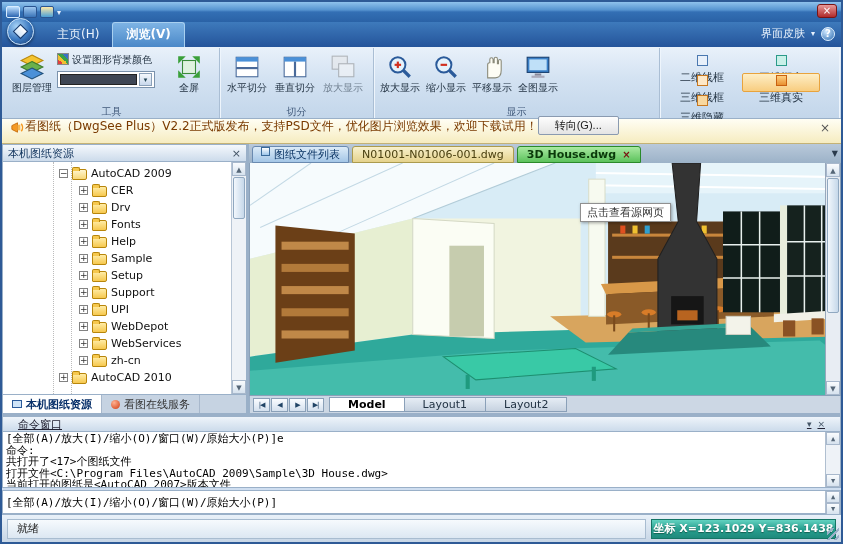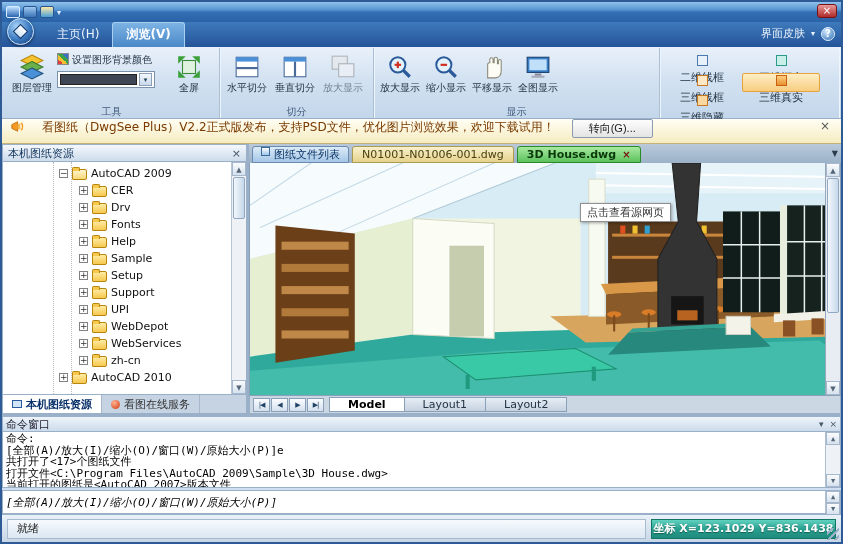--- a/index.html
+++ b/index.html
@@ -45,21 +45,21 @@
   .modebtn { display:flex; align-items:center; gap:4px; font-size:11px; color:#1e2e3e; padding:1px 3px; border:1px solid transparent; border-radius:2px; white-space:nowrap;flex-direction:column; }
   .modebtn.active { background:linear-gradient(#fdeec6,#f8cd80); border-color:#e8a33d; }
   .mcube { width:11px; height:11px; border:1px solid #b8701a; flex:0 0 11px; }
   .c0 { border-color:#4a78b0; background:#e8f0fa; }
   .c1 { border-color:#c87820; background:#fde8c8; }
   .c2 { border-color:#c87820; background:#f8d8a0; }
   .c3 { border-color:#2a9a8a; background:#c8f0e8; }
   .c4 { border-color:#c86010; background:linear-gradient(#ffd080,#e89030); }
 
   
-  .notify { height:25px; flex:0 0 25px; background:linear-gradient(#fffef4,#f6ecc0); border-bottom:1px solid #c4b276; display:flex; align-items:flex-start; padding:0 8px; gap:17px; color:#7a3a00; font-size:12px; }
+  .notify { height:25px; flex:0 0 25px; background:linear-gradient(#fffef4,#f6ecc0); border-bottom:1px solid #c4b276; display:flex; align-items:flex-end; padding:8px 8px; gap:0; color:#7a3a00; font-size:12px; }
   .notify-btn { background:linear-gradient(#fdfdfd,#e4e4e4); border:1px solid #8a9ab0; border-radius:2px; padding:1px 16px; color:#222; font-size:11px; }
   .notify-x { margin-left:auto; color:#555; font-size:12px; width:16px; text-align:center; }
 
   
   .main { flex:1; min-height:0; display:flex; background:#cfdef0; }
   .leftpanel { width:247px; flex:0 0 247px; display:flex; flex-direction:column; border-right:2px solid #9ab0c8; }
   .panel-head { height:18px; flex:0 0 18px; background:linear-gradient(#f4f8fc,#ccdbeb); border:1px solid #9ab0c8; display:flex; align-items:center; padding:0 5px; font-size:11px; color:#10335c; }
   .panel-head .x { margin-left:auto; color:#456; font-size:11px; }
   .tree { flex:1; background:#fff; border:1px solid #9ab0c8; border-top:none; overflow:hidden; position:relative; padding-top:3px; }
   .tguide { position:absolute; top:0; bottom:0; border-left:1px dotted #bcbcbc; }
@@ -95,28 +95,28 @@
   .vscroll .arr { height:14px; text-align:center; line-height:14px; background:linear-gradient(#fafcfe,#d6e2ee); border:1px solid #a8b8cc; }
   .vscroll .arr.dn { position:absolute; bottom:0; left:0; right:0; }
   .vthumb { position:absolute; top:15px; left:1px; right:1px; height:58%; background:linear-gradient(90deg,#f2f7fc,#c6d8ea); border:1px solid #90a8c0; border-radius:2px; }
   .layoutbar { height:18px; flex:0 0 18px; background:#ccd7e4; border:1px solid #9ab0c8; border-top:none; display:flex; align-items:center; padding-left:3px; gap:1px; font-size:11px; }
   .navbtn { width:17px; height:14px; background:linear-gradient(#fafcff,#d4e0ee); border:1px solid #8aa0b8; font-size:7px; display:flex; align-items:center; justify-content:center; color:#246; letter-spacing:-1px; }
   .ltab { padding:0 18px; height:15px; line-height:14px; background:linear-gradient(#e6edf5,#c6d2e0); border:1px solid #8aa0b8; margin-left:-1px; color:#234; }
   .ltab.active { background:#fff; font-weight:bold; color:#000; }
 
   
   .cmdwin { height:100px; flex:0 0 100px; display:flex; flex-direction:column; border-top:2px solid #9ab0c8; background:#cfdef0; }
-  .cmd-head { height:16px; flex:0 0 16px; background:linear-gradient(#eef4fa,#ccdbeb); border:1px solid #9ab0c8; display:flex; align-items:center; padding:0 3px; font-size:11px; color:#223; }
+  .cmd-head { height:16px; flex:0 0 16px; background:linear-gradient(#eef4fa,#ccdbeb); border:1px solid #9ab0c8; display:flex; align-items:center; padding:0 15px; font-size:11px; color:#223;text-decoration:underline; }
   .cmd-head .icons { margin-left:auto; display:flex; gap:6px; font-size:9px; color:#456; }
   .cmd-body { flex:1; min-height:0; background:#fff; border:1px solid #9ab0c8; border-top:none; font-family:"DejaVu Sans Mono","Liberation Mono",monospace; font-size:11px; line-height:11.5px; color:#000; padding:1px 18px 1px 3px; position:relative; overflow:hidden; }
   .cmdline { white-space:nowrap; }
   .cmd-scroll { position:absolute; right:0; top:0; bottom:0; width:15px; background:#eef2f7; border-left:1px solid #b0bfd0; font-size:7px; color:#567; }
   .cmd-scroll .arr { height:13px; text-align:center; line-height:13px; background:linear-gradient(#fafcfe,#d6e2ee); border:1px solid #a8b8cc; }
   .cmd-scroll .arr.dn { position:absolute; bottom:0; left:0; right:0; }
-  .cmd-input { height:24px; flex:0 0 24px; background:#fff; border:1px solid #9ab0c8; margin-top:2px; font-family:"DejaVu Sans Mono","Liberation Mono",monospace; font-size:11px; color:#000; display:flex; align-items:center; padding:0 18px 0 3px; position:relative;font-style:italic; }
+  .cmd-input { height:24px; flex:0 0 24px; background:#fff; border:1px solid #9ab0c8; margin-top:2px; font-family:"DejaVu Sans Mono","Liberation Mono",monospace; font-size:11px; color:#000; display:flex; align-items:center; padding:0 18px 0 3px; position:relative; }
   .input-spin { position:absolute; right:0; top:0; bottom:0; width:15px; background:#eef2f7; border-left:1px solid #b0bfd0; display:flex; flex-direction:column; font-size:7px; color:#567; }
   .input-spin .arr { flex:1; text-align:center; background:linear-gradient(#fafcfe,#d6e2ee); border:1px solid #a8b8cc; line-height:10px; }
 
   
   .statusbar { height:28px; flex:0 0 28px; background:linear-gradient(#e9f1f9,#c7d6e6); border-top:1px solid #9ab0c8; display:flex; align-items:center; padding:8px 5px; gap:5px; position:relative; }
   .status-cell { flex:1; height:20px; border:1px solid #a8bcd0; background:linear-gradient(#f6fafd,#dce7f2); display:flex; align-items:center; padding:0 9px; font-size:11px; color:#222; }
   .coord-cell { width:185px; height:20px; background:linear-gradient(#62d2c0,#28a090 50%,#1e8a7c); border:1px solid #157565; color:#fff; font-weight:bold; display:flex; align-items:center; justify-content:center; font-size:11px; text-shadow:0 1px 1px rgba(0,40,30,.5); }
   .grip { position:absolute; right:2px; bottom:2px; width:12px; height:12px; background:repeating-linear-gradient(135deg,transparent 0 3px,#9ab0c8 3px 5px); }
 </style>
 </head>
@@ -512,22 +512,22 @@
   <div class="cmdwin">
     <div class="cmd-head">
       <span>命令窗口</span>
       <span class="icons">
         <span>▾</span>
         <span>×</span>
       </span>
     </div>
     <div class="cmd-body">
       <div>
+          <div class="cmdline">[全部(A)/放大(I)/缩小(O)/窗口(W)/原始大小(P)]e</div>
           <div class="cmdline">命令:</div>
-          <div class="cmdline">[全部(A)/放大(I)/缩小(O)/窗口(W)/原始大小(P)]e</div>
           <div class="cmdline">共打开了&lt;17&gt;个图纸文件</div>
           <div class="cmdline">打开文件&lt;C:\Program Files\AutoCAD 2009\Sample\3D House.dwg&gt;</div>
           <div class="cmdline">当前打开的图纸是&lt;AutoCAD 2007&gt;版本文件</div>
         </div>
       <div class="cmd-scroll">
         <div class="arr">▲</div>
         <div class="arr dn">▼</div>
       </div>
     </div>
     <div class="cmd-input">

